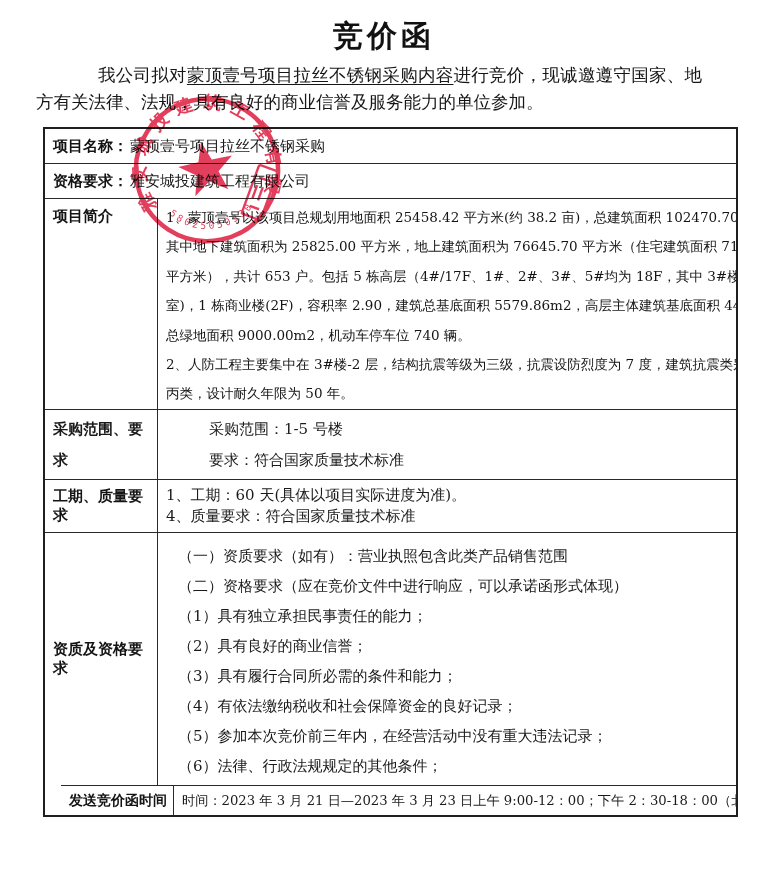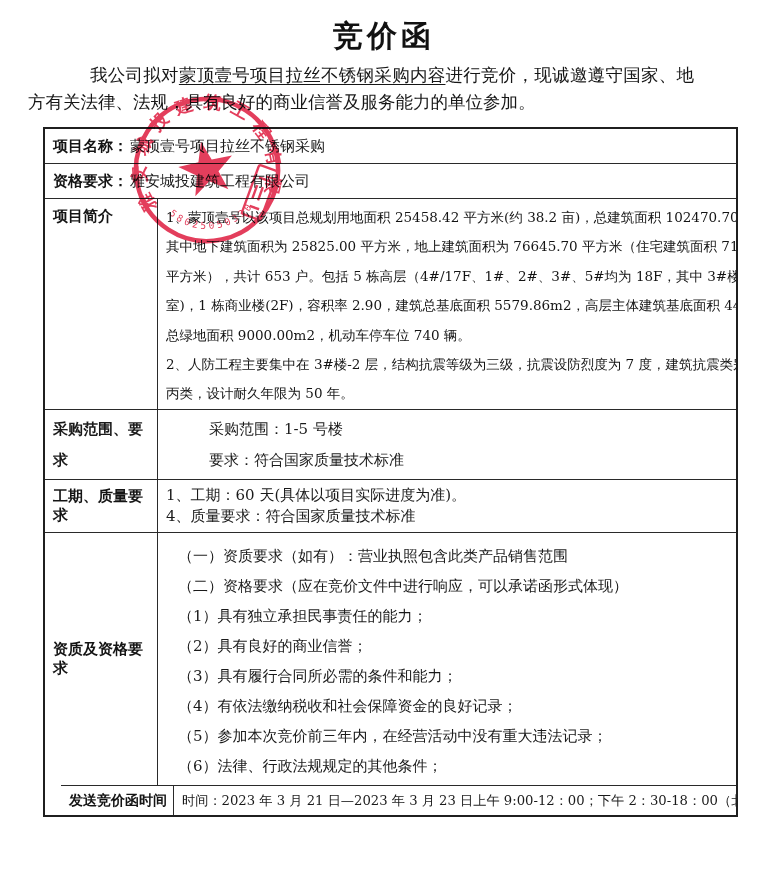--- a/index.html
+++ b/index.html
@@ -8,21 +8,21 @@
     position:relative; width:768px; height:874px; background:#ffffff;
     font-family:"DejaVu Serif","Liberation Serif",serif; color:#1a1a1a;
     overflow:hidden;
   }
   .doc-title {
     position:absolute; top:16px; left:0; width:100%;
     text-align:center; font-size:30px; font-weight:bold; letter-spacing:4px;
     color:#111;
   }
   .intro {
-    position:absolute; left:28px; top:62px; width:666px;
+    position:absolute; left:36px; top:62px; width:666px;
     font-size:17.5px; line-height:27px; text-indent:62px; text-align:justify;
     color:#161616;
   }
   .intro .ul { text-decoration:underline; text-underline-offset:3px; }
 
   .tbl {
     position:absolute; left:43px; top:127px; width:695px;
     border:2px solid #1f1f1f;
   }
   .row { display:flex; border-top:1.5px solid #2a2a2a; }

